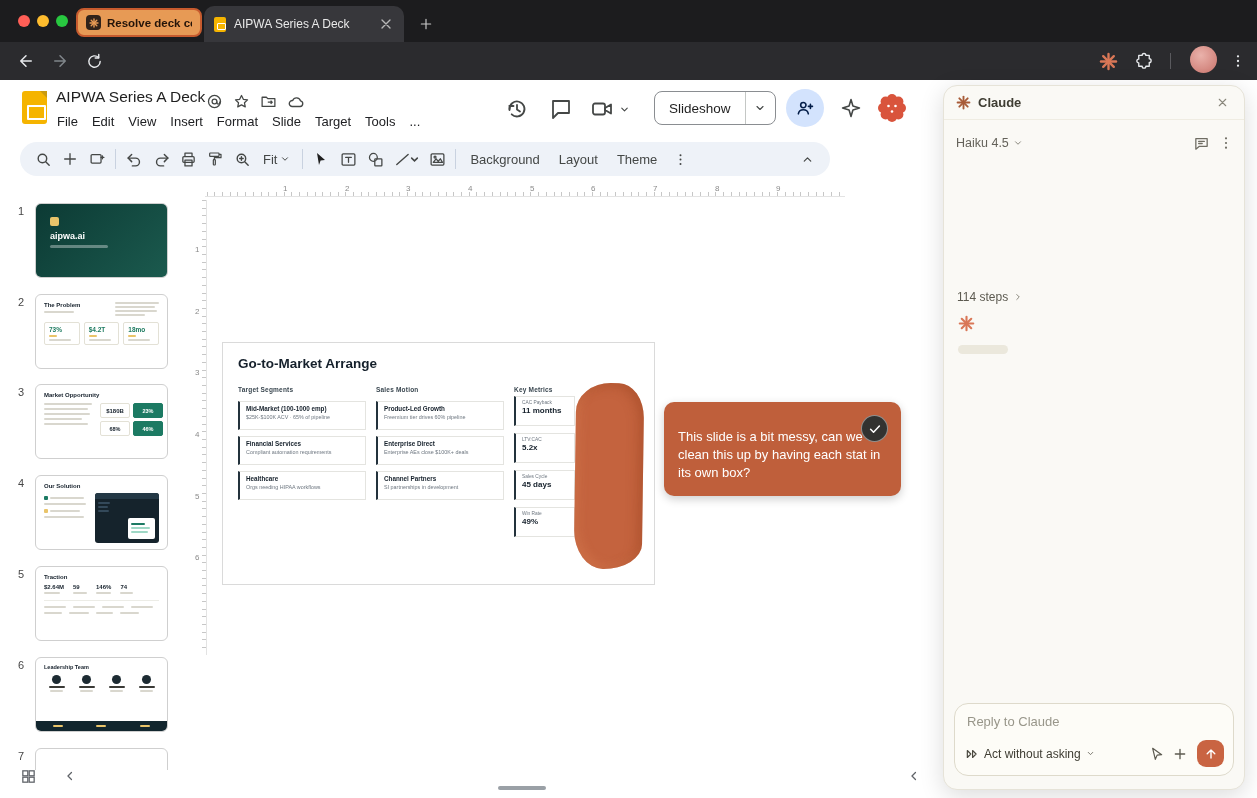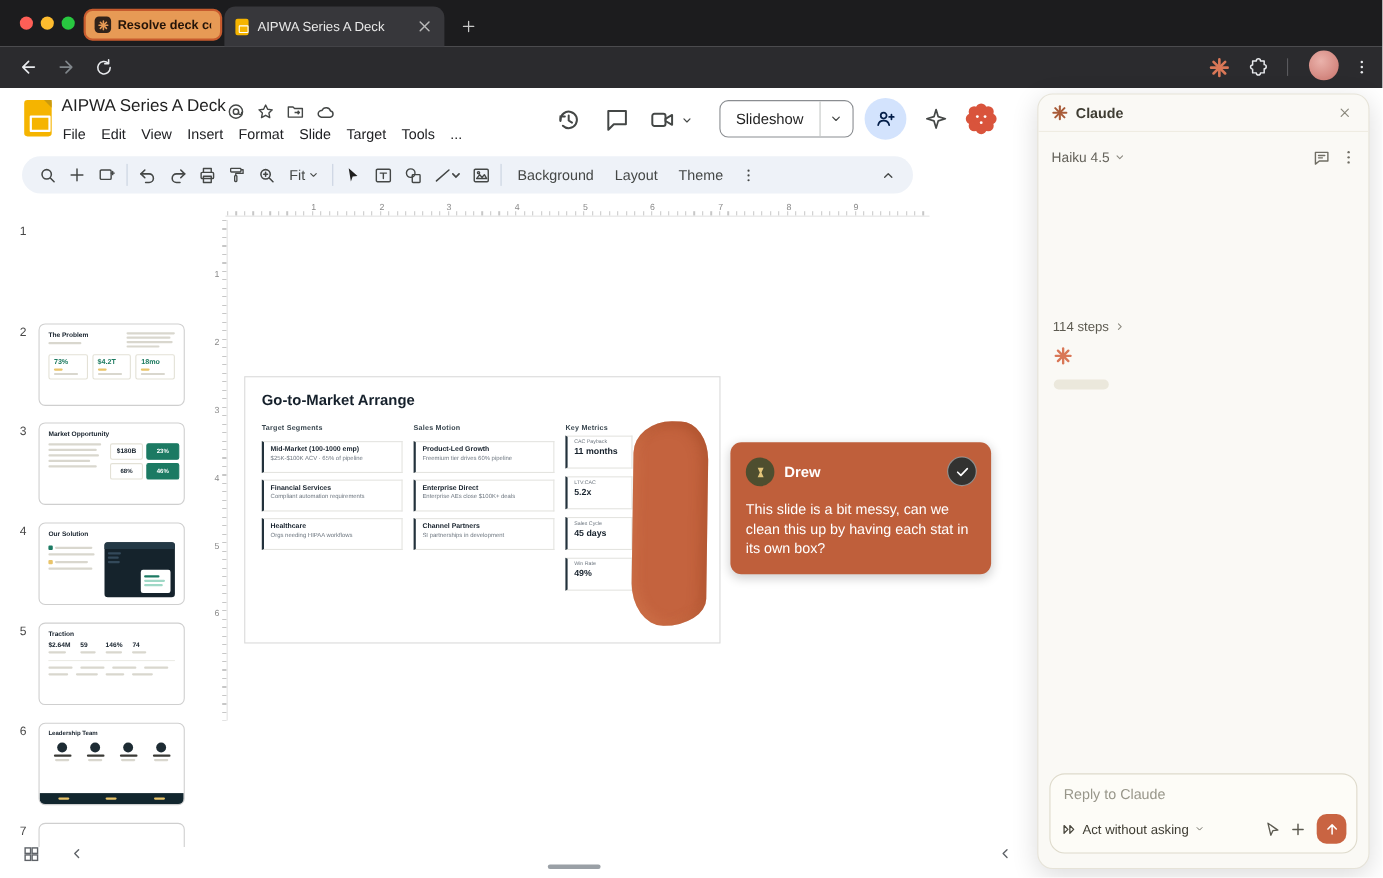--- a/index.html
+++ b/index.html
@@ -435,20 +435,27 @@
       <span style="flex:1"></span>
       <span class="tb">
           <svg viewBox="0 0 24 24" style="width:13px;height:13px" fill="none" stroke="currentColor" stroke-width="2.2" stroke-linecap="round" stroke-linejoin="round">
             <path d="M6 15l6-6 6 6"></path>
           </svg>
         </span>
     </div>
 
     <div class="filmstrip">
       <span class="thumb-num" style="top:25px">1</span>
+      <div class="thumb" style="top:23px">
+        <div class="t1-bg">
+          <div class="t1-logo"></div>
+          <div class="t1-brand">aipwa.ai</div>
+          <div class="t1-sub"></div>
+        </div>
+      </div>
 
       <span class="thumb-num" style="top:116px">2</span>
       <div class="thumb" style="top:114px">
         <div class="t-pad">
           <div style="display:flex;justify-content:space-between">
             <div>
               <div class="t-title">The Problem</div>
               <div class="bar" style="width:30px;margin-top:3px"></div>
             </div>
             <div style="width:44px">
@@ -677,28 +684,20 @@
         </div>
       <div class="met" style="left:291px;top:164px">
           <div class="l">Win Rate</div>
           <div class="v">49%</div>
         </div>
     </div>
 
     <div class="blob"></div>
 
     <div class="comment">
-      <div class="c-head">
-        <span class="c-av">
-          <svg viewBox="0 0 24 24" style="width:13px;height:13px">
-              <path d="M7 4h10l-3.6 8 3.6 8H7l3.6-8z" fill="#E3C57A"></path>
-            </svg>
-        </span>
-        <span class="c-name">Drew</span>
-      </div>
       <div class="c-check">
         <svg viewBox="0 0 24 24" style="width:14px;height:14px" fill="none" stroke="currentColor" stroke-width="2.6" stroke-linecap="round" stroke-linejoin="round">
             <path d="M4.5 12.5l5 5L19.5 7"></path>
           </svg>
       </div>
       <div class="c-body">This slide is a bit messy, can we clean this up by having each stat in its own box?</div>
     </div>
 
     <div class="corner-btn" style="left:14px;top:682px">
       <svg viewBox="0 0 24 24" style="width:17px;height:17px" fill="none" stroke="currentColor" stroke-width="1.8">

